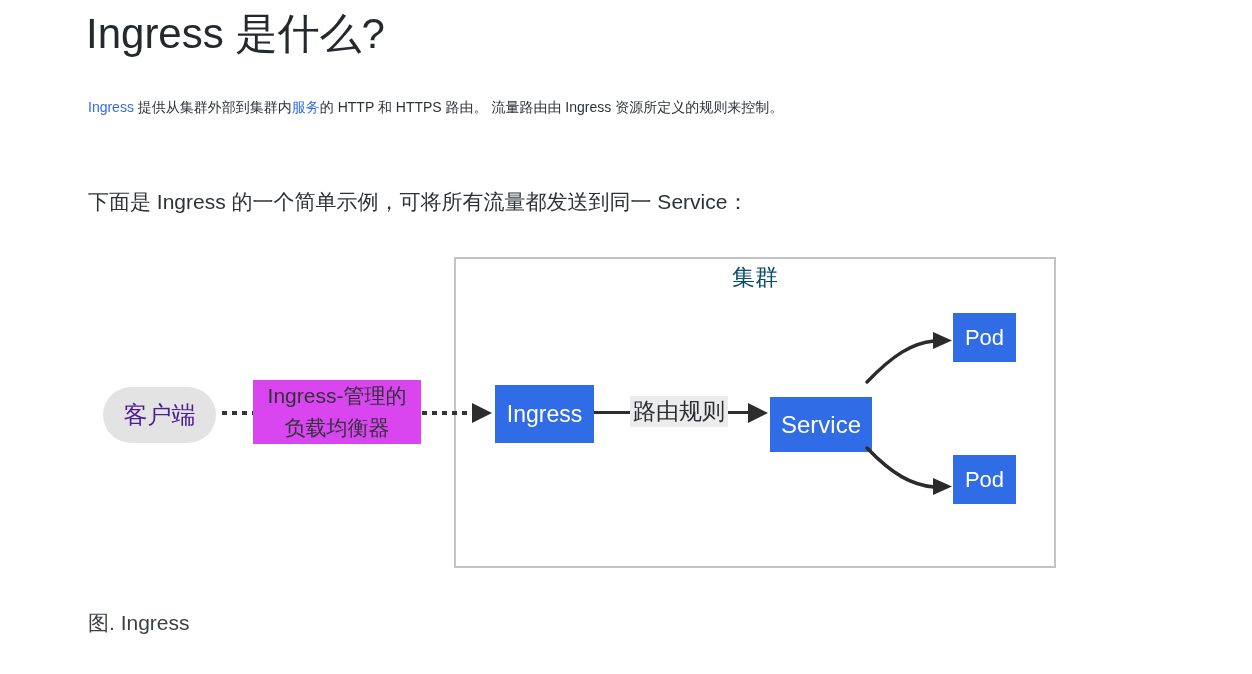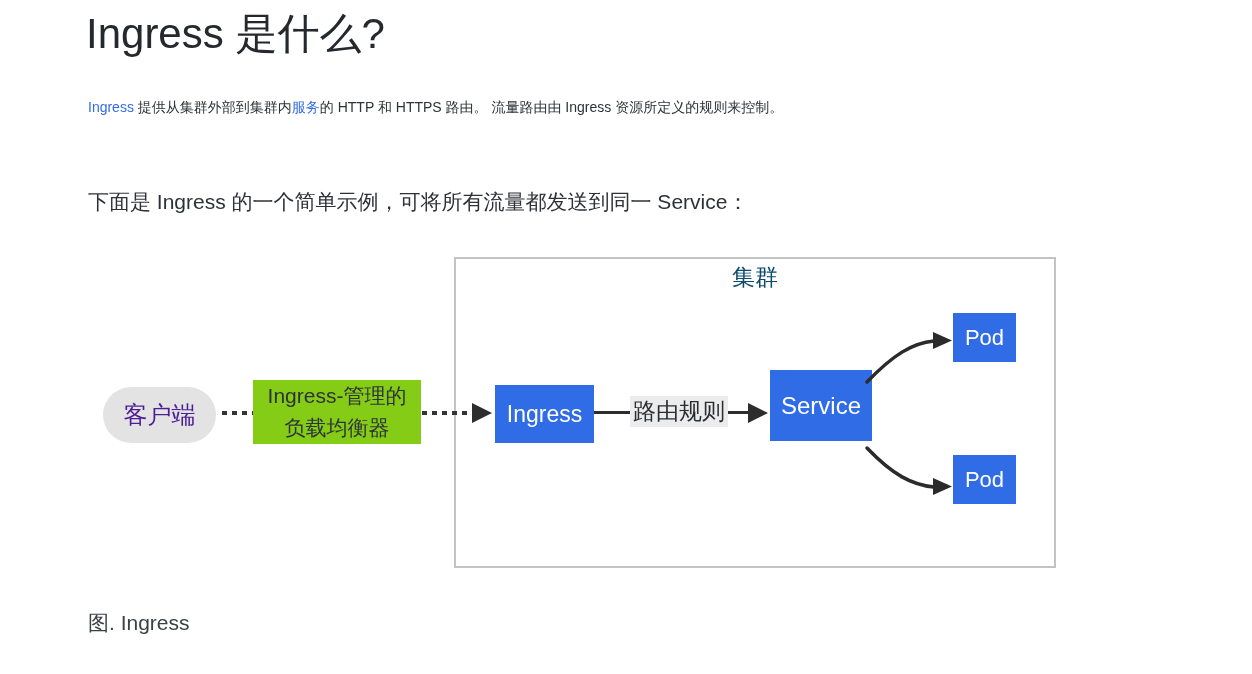--- a/index.html
+++ b/index.html
@@ -49,32 +49,32 @@
   .arrowhead {
     width:0; height:0;
     border-top:10px solid transparent; border-bottom:10px solid transparent;
     border-left:20px solid #2d2d2d;
   }
   .lb-arrowhead { left:472px; top:403px; }
   .route-arrowhead { left:748px; top:403px; }
 
   .lb-label {
     left:253px; top:380px; width:168px;
-    background:#84cc16; text-align:center;
+    background:#d946ef; text-align:center;
     font-size:21px; line-height:32px; color:#2f3338;
   }
   .lb-label span { display:block; }
 
   .node {
     background:#2f6ce5; color:#ffffff;
     display:flex; align-items:center; justify-content:center;
     font-weight:500;
   }
   .ingress-node { left:495px; top:385px; width:99px; height:58px; font-size:23px; }
-  .service-node { left:770px; top:370px; width:102px; height:71px; font-size:24px; }
+  .service-node { left:770px; top:397px; width:102px; height:55px; font-size:24px; }
   .pod-node { left:953px; width:63px; height:49px; font-size:22px; }
   .pod-1 { top:313px; }
   .pod-2 { top:455px; }
 
   .route-line { left:594px; top:411px; width:158px; height:3px; background:#2d2d2d; }
   .route-label {
     left:630px; top:396px; padding:0 3px;
     background:#ececec; font-size:23px; color:#2a2d31;
   }
 

